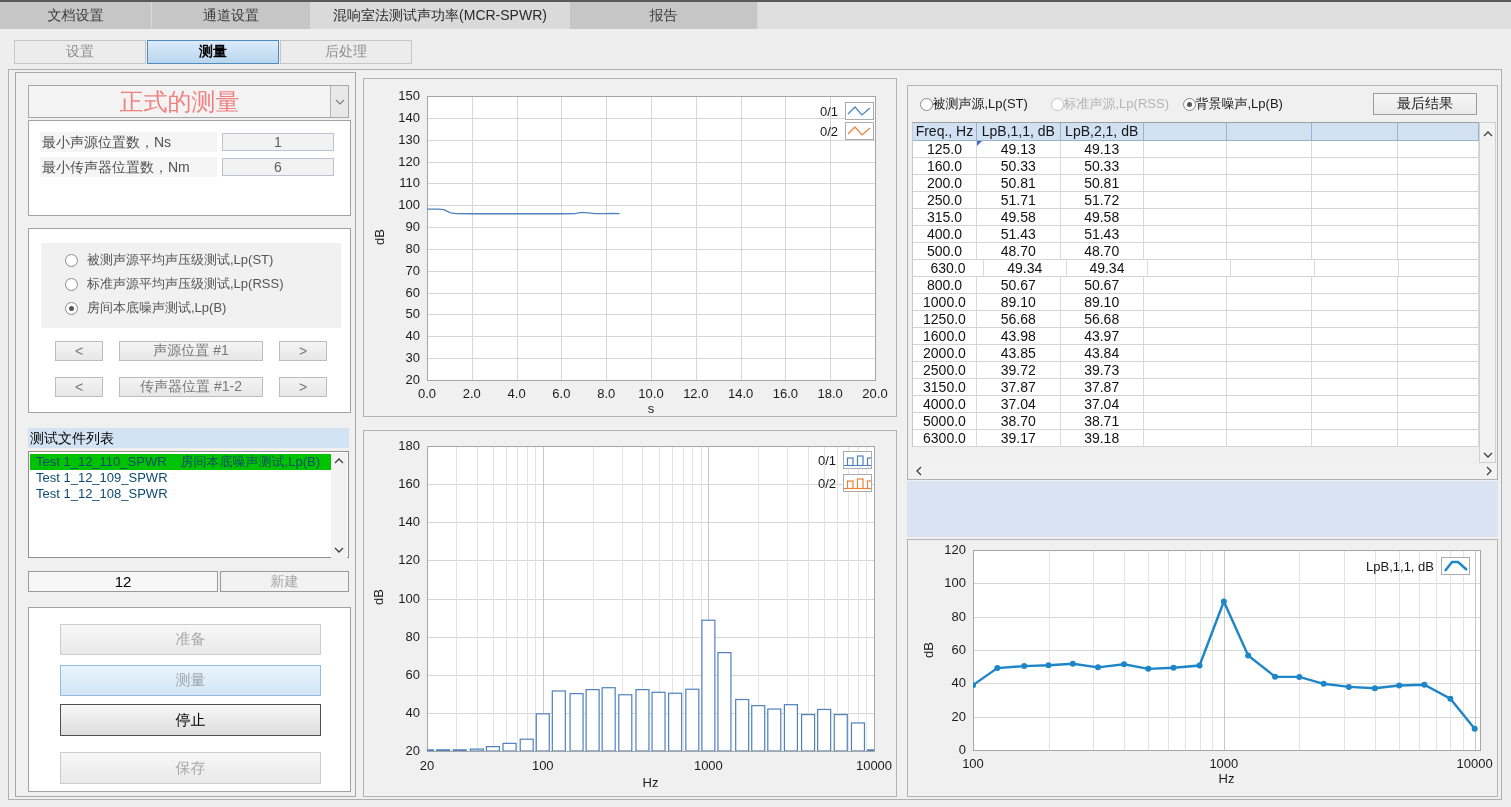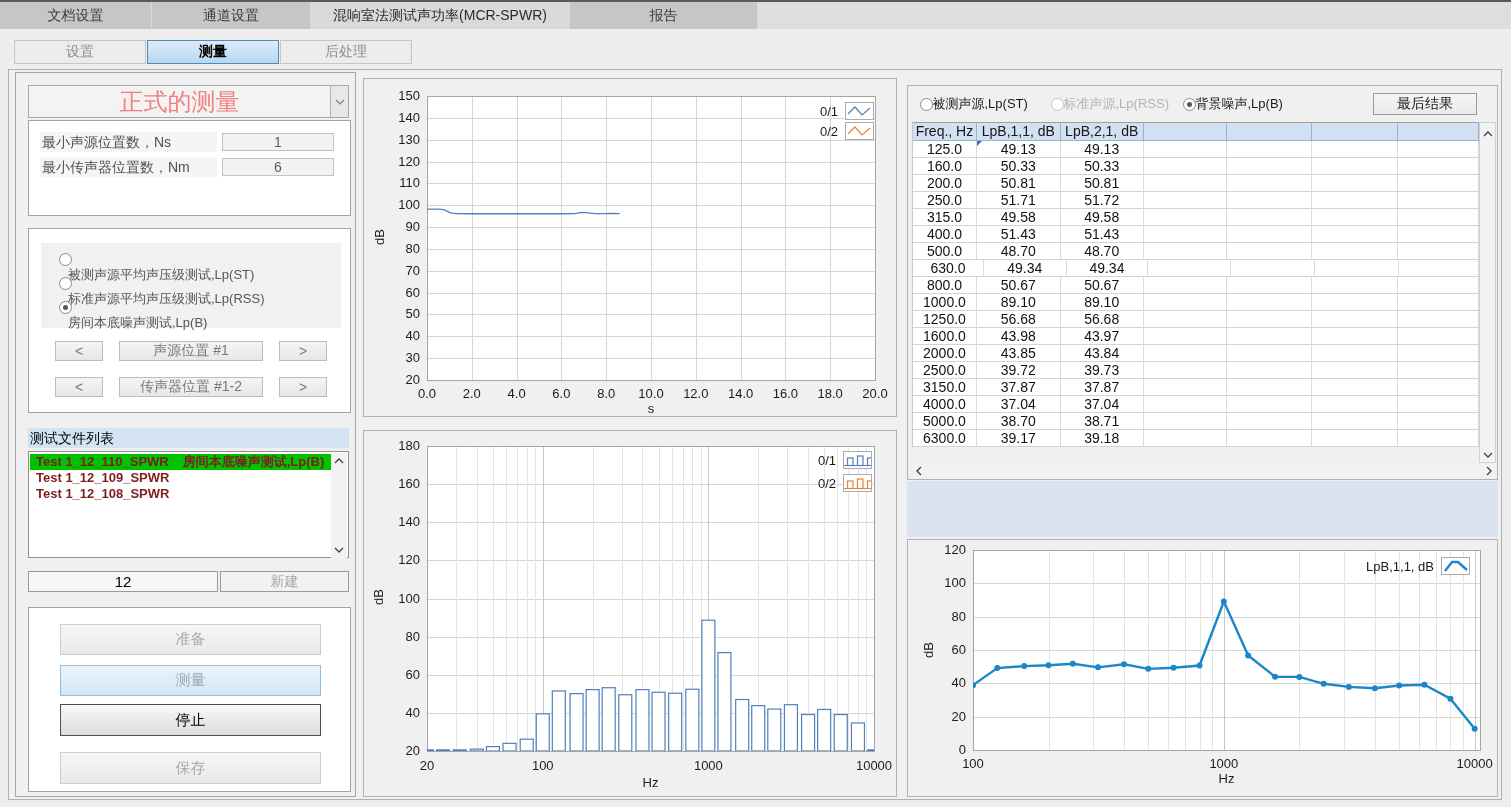--- a/index.html
+++ b/index.html
@@ -25,33 +25,33 @@
 #mode-dropdown{position:absolute;left:12px;top:12px;width:321px;height:33px;background:#f3f3f3;border:1px solid #a8a8a8;display:flex;align-items:center;}
 #mode-dropdown .val{flex:1;text-align:center;font-size:24px;color:#f18181;}
 #dd-arrow{width:18px;height:31px;border-left:1px solid #b3b3b3;background:#e8e8e8;display:flex;align-items:center;justify-content:center;}
 .groupbox{position:absolute;background:#ffffff;border:1px solid #a2a2a2;}
 #group-params{left:12px;top:47px;width:323px;height:96px;}
 .param-row{position:absolute;left:11px;width:300px;height:20px;}
 .param-label{position:absolute;left:0;top:0;width:177px;height:20px;background:#f5f5f5;font-size:14px;color:#4f4f4f;line-height:20px;padding-left:2px;white-space:nowrap;}
 .param-value{position:absolute;left:182px;top:1px;width:112px;height:18px;background:#f2f2f2;border:1px solid #b9c3d2;font-size:14px;color:#5f5f5f;text-align:center;line-height:16px;}
 #group-test{left:12px;top:155px;width:323px;height:185px;}
 #radio-area{position:absolute;left:12px;top:14px;width:300px;height:85px;background:#f1f1f1;}
-.radio-row{position:absolute;left:18px;height:14px;display:flex;flex-direction:column;}
+.radio-row{position:absolute;left:24px;height:14px;display:flex;align-items:center;}
 .radio-circle{width:13px;height:13px;border-radius:50%;border:1px solid #8a8a8a;background:#fff;position:relative;flex:none;}
 .radio-circle.sel::after{content:"";position:absolute;left:3px;top:3px;width:5px;height:5px;border-radius:50%;background:#565656;}
 .radio-circle.dis{border-color:#c4c4c4;}
 .radio-label{margin-left:9px;font-size:13px;color:#555;white-space:nowrap;}
 .pos-row{position:absolute;left:0;width:323px;height:20px;}
 .btn{background:linear-gradient(#f4f4f4,#e7e7e7);border:1px solid #bdbdbd;font-size:14px;color:#787878;display:flex;align-items:center;justify-content:center;}
 .pos-prev{position:absolute;left:26px;top:0;width:48px;height:20px;}
 .pos-mid{position:absolute;left:90px;top:0;width:144px;height:20px;}
 .pos-next{position:absolute;left:250px;top:0;width:48px;height:20px;}
 #list-title{position:absolute;left:12px;top:355px;width:321px;height:20px;background:#d3e3f3;font-size:14px;color:#000;line-height:20px;padding-left:2px;}
 #listbox{position:absolute;left:12px;top:378px;width:321px;height:107px;background:#fff;border:1px solid #8f8f8f;}
-.list-item{position:absolute;left:1px;width:302px;height:16px;font-size:13px;color:#7f1d1d;line-height:16px;display:flex;white-space:pre;font-weight:bold;}
+.list-item{position:absolute;left:1px;width:302px;height:16px;font-size:13px;color:#0c4a6e;line-height:16px;display:flex;white-space:pre;}
 .list-item .nm{margin-left:6px;}
 .list-item .tag{margin-left:14px;}
 .list-item.sel{background:#00c300;}
 .vscroll{position:absolute;right:0;top:0;width:16px;background:#f2f2f2;display:flex;flex-direction:column;justify-content:space-between;align-items:center;}
 .vscroll .sb-btn{width:16px;height:16px;display:flex;align-items:center;justify-content:center;}
 #counter-row{position:absolute;left:12px;top:498px;width:321px;height:21px;}
 #counter-value{position:absolute;left:0;top:0;width:190px;height:21px;background:#f7f7f7;border:1px solid #9a9a9a;font-size:15px;color:#000;text-align:center;line-height:19px;}
 #new-btn{position:absolute;left:192px;top:0;width:129px;height:21px;background:#f2f2f2;border:1px solid #9a9a9a;font-size:14px;color:#a5a5a5;text-align:center;line-height:19px;}
 #group-actions{left:12px;top:534px;width:323px;height:185px;}
 .action-btn{position:absolute;left:31px;width:261px;display:flex;align-items:center;justify-content:center;font-size:15px;}

